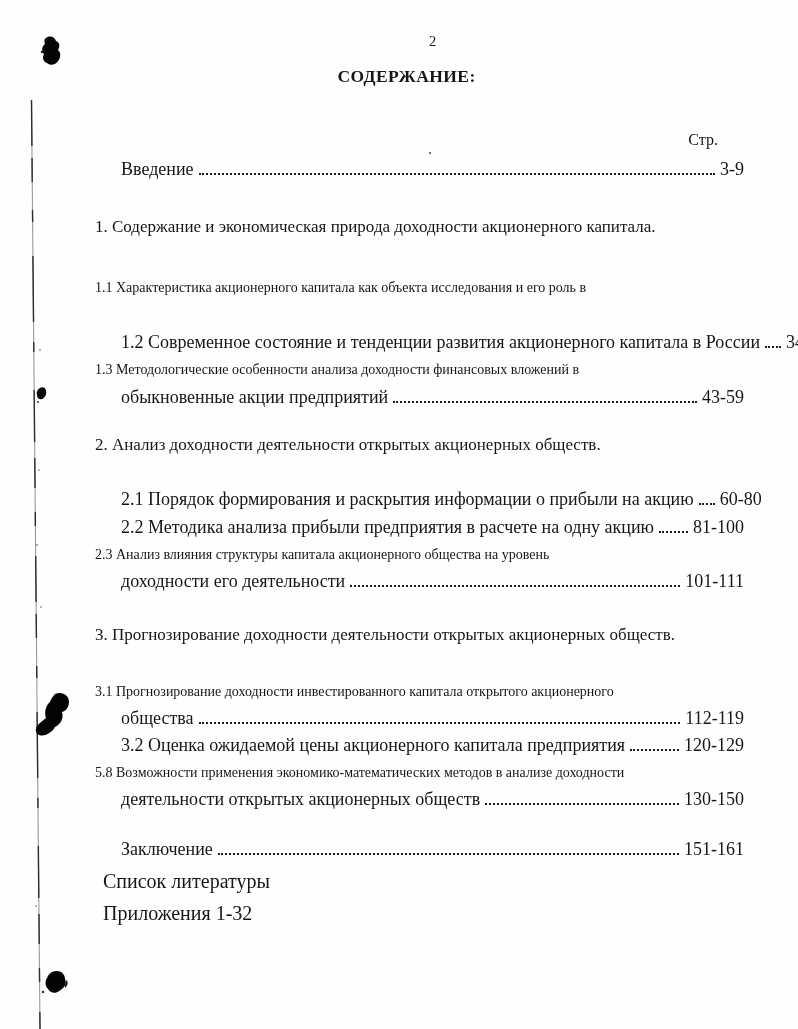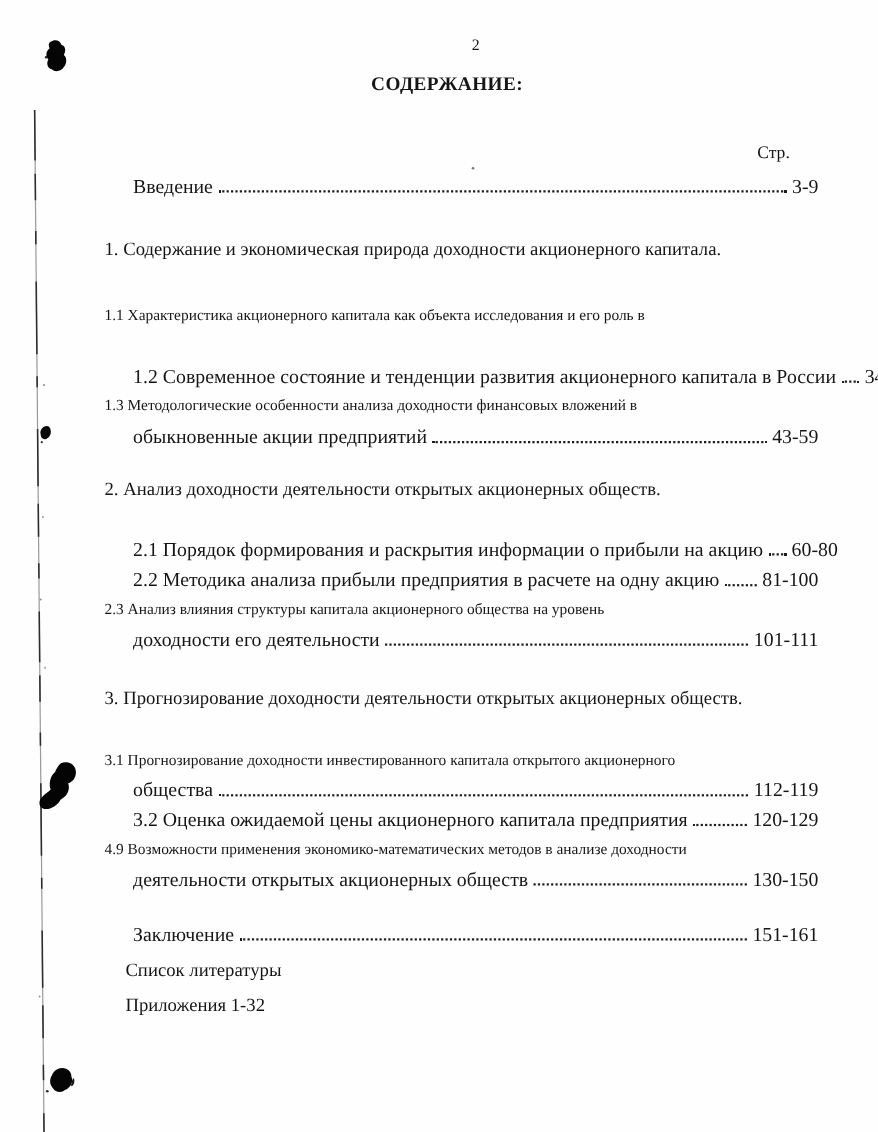--- a/index.html
+++ b/index.html
@@ -42,21 +42,21 @@
     font-size:18px; line-height:19px;margin-left:26px;
   }
   .row .label { white-space:nowrap; }
   .row .pages { white-space:nowrap; }
   .leader {
     flex:1 1 auto; min-width:16px;
     border-bottom:2px dotted #1d1d1d;
     margin:0 5px 4px 5px;
     height:0;
   }
-  .plain { left:114px; width:623px; font-size:17px; line-height:19px; white-space:nowrap; }
+  .plain { left:103px; width:623px; font-size:20px; line-height:19px; white-space:nowrap; }
   .artifacts { position:absolute; left:0; top:0; pointer-events:none; }
 </style>
 </head>
 <body>
 
 <div class="page">
 
   <svg class="artifacts" width="798" height="1029" viewBox="0 0 798 1029">
     <line x1="31.5" y1="100" x2="40" y2="1029" stroke="#9a9a9a" stroke-width="1.1"></line>
     <line x1="31.5" y1="100" x2="40" y2="1029" stroke="#2d2d2d" stroke-width="1.4" stroke-dasharray="46 12 24 28 12 34 66 20 10 38 52 16 30 24 14 30"></line>
@@ -147,21 +147,21 @@
     <span class="leader"></span>
     <span class="pages">112-119</span>
   </div>
 
   <div class="abs row" style="top:736px">
     <span class="label">3.2 Оценка ожидаемой цены акционерного капитала предприятия</span>
     <span class="leader"></span>
     <span class="pages">120-129</span>
   </div>
 
-  <div class="abs line" style="top:763px">4.9 Возможности применения экономико-математических методов в анализе доходности</div>
+  <div class="abs line" style="top:763px">5.8 Возможности применения экономико-математических методов в анализе доходности</div>
   <div class="abs row" style="top:790px">
     <span class="label">деятельности открытых акционерных обществ</span>
     <span class="leader"></span>
     <span class="pages">130-150</span>
   </div>
 
   <div class="abs row" style="top:840px">
     <span class="label">Заключение</span>
     <span class="leader"></span>
     <span class="pages">151-161</span>

